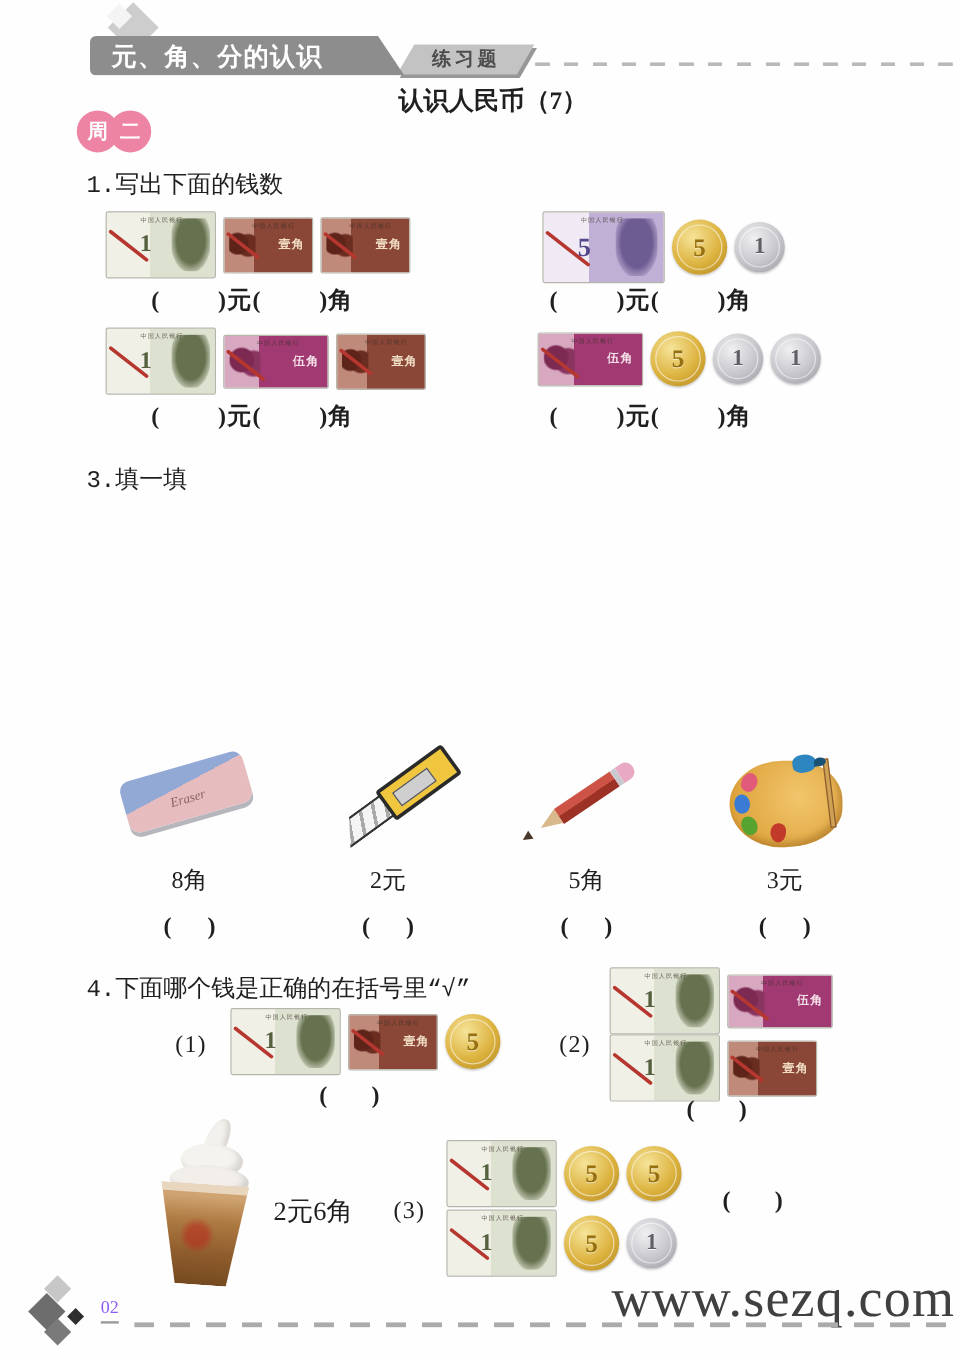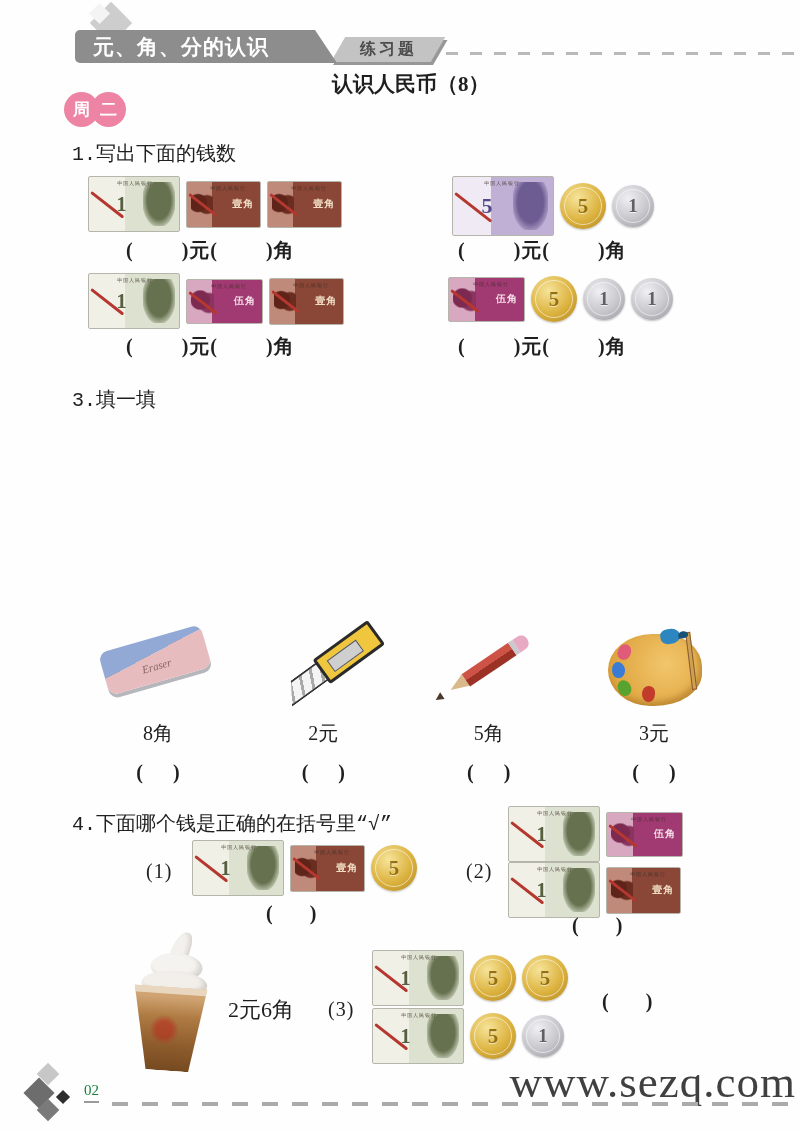--- a/index.html
+++ b/index.html
@@ -55,21 +55,21 @@
   .note-yuan5::before { content:""; position:absolute; right:5px; top:5px; bottom:5px; width:35%;
     background:radial-gradient(ellipse at 50% 42%,#6d5c92 0 52%,rgba(109,92,146,.35) 72%,transparent 76%); }
   .note-yuan5 .note-face { left:34%; top:50%; transform:translate(-50%,-50%); color:#54478a; font-size:22px; }
 
   .note-jiao1 { width:75px; height:47px; background:linear-gradient(90deg,#c08a7a 0 34%,#8a4636 34%); }
   .note-jiao1::before { content:""; position:absolute; left:4px; top:8px; width:30%; bottom:8px;
     background:radial-gradient(circle at 32% 45%,#5e241a 0 38%,transparent 45%),
                radial-gradient(circle at 72% 50%,#6b2d20 0 40%,transparent 48%); }
   .note-jiao1 .note-face { right:8%; top:50%; transform:translateY(-50%); color:#f0ddc4; font-size:10px; letter-spacing:1px; }
 
-  .note-jiao5 { width:77px; height:45px; background:linear-gradient(90deg,#d8a8c0 0 34%,#a13a72 34%); }
+  .note-jiao5 { width:88px; height:45px; background:linear-gradient(90deg,#d8a8c0 0 34%,#a13a72 34%); }
   .note-jiao5::before { content:""; position:absolute; left:4px; top:7px; width:30%; bottom:7px;
     background:radial-gradient(circle at 40% 45%,#7c2a52 0 42%,transparent 50%),
                radial-gradient(circle at 78% 55%,#8a3460 0 38%,transparent 46%); }
   .note-jiao5 .note-face { right:8%; top:50%; transform:translateY(-50%); color:#f5e0ea; font-size:10px; letter-spacing:1px; }
 
   .coin { border-radius:50%; position:relative; display:flex; align-items:center; justify-content:center; flex:none; }
   .coin::after { content:""; position:absolute; inset:4px; border-radius:50%; border:1.5px solid rgba(255,255,255,.55); }
   .coin-gold5 { width:46px; height:46px; background:radial-gradient(circle at 38% 32%,#f6e49a,#dcb23e 55%,#b08420); box-shadow:0 1px 2px rgba(0,0,0,.25); }
   .coin-gold5 .coin-face { color:#96700f; font-size:21px; font-weight:bold; text-shadow:0 1px 0 rgba(255,255,255,.6); }
   .coin-silver1 { width:42px; height:42px; background:radial-gradient(circle at 38% 32%,#f0f0f2,#c5c5cb 55%,#94949a); box-shadow:0 1px 2px rgba(0,0,0,.25); }
@@ -131,38 +131,38 @@
     background:linear-gradient(180deg,#cfa472 0 12%,#b07c44 35%,#8e5c2c 70%,#754a20);
     clip-path:polygon(2% 0,98% 0,80% 100%,24% 100%); }
   .ic-cup::before { content:""; position:absolute; left:0; right:0; top:0; height:7px; background:rgba(255,255,255,.55); }
   .ic-cup::after { content:""; position:absolute; left:26%; top:32%; width:28px; height:32px;
     background:radial-gradient(circle,rgba(185,40,28,.55) 0 38%,transparent 70%); }
 
   .watermark { right:4px; top:1056px; font-size:45px; color:#404040; letter-spacing:1px; }
   .ft-diamond { position:absolute; transform:rotate(45deg); }
   .ft-dash { left:112px; top:1102px; width:682px; height:4px;
     background:repeating-linear-gradient(90deg,#ababab 0 16px,transparent 16px 30px); }
-  .page-num { left:84px; top:1082px; font-size:15px; color:#15803d; border-bottom:2px solid #9a9a9a; padding-bottom:2px; }
+  .page-num { left:84px; top:1082px; font-size:15px; color:#8b5cf6; border-bottom:2px solid #9a9a9a; padding-bottom:2px; }
 </style>
 </head>
 <body>
 
 <div class="page">
 
   <div class="abs hd-diamond" style="left:96px; top:8px;"></div>
   <div class="abs hd-diamond-inner" style="left:92px; top:6px;"></div>
   <div class="abs banner-main sans">
     <span>元、角、分的认识</span>
   </div>
   <div class="abs banner-tab">
     <span class="banner-tab-text sans">练习题</span>
   </div>
   <div class="abs hd-dash"></div>
 
-  <div class="abs page-title sans">认识人民币（8）</div>
+  <div class="abs page-title sans">认识人民币（7）</div>
 
   <div class="abs day-badge sans">
     <span class="day-circle" style="left:0; top:0; z-index:1;">周</span>
     <span class="day-circle" style="left:27px; top:0;">二</span>
   </div>
 
   <div class="abs q-heading" style="left:72px; top:140px;">1.写出下面的钱数</div>
 
   <div class="money-group" style="left:88px; top:176px;">
       <div class="note note-yuan1">

